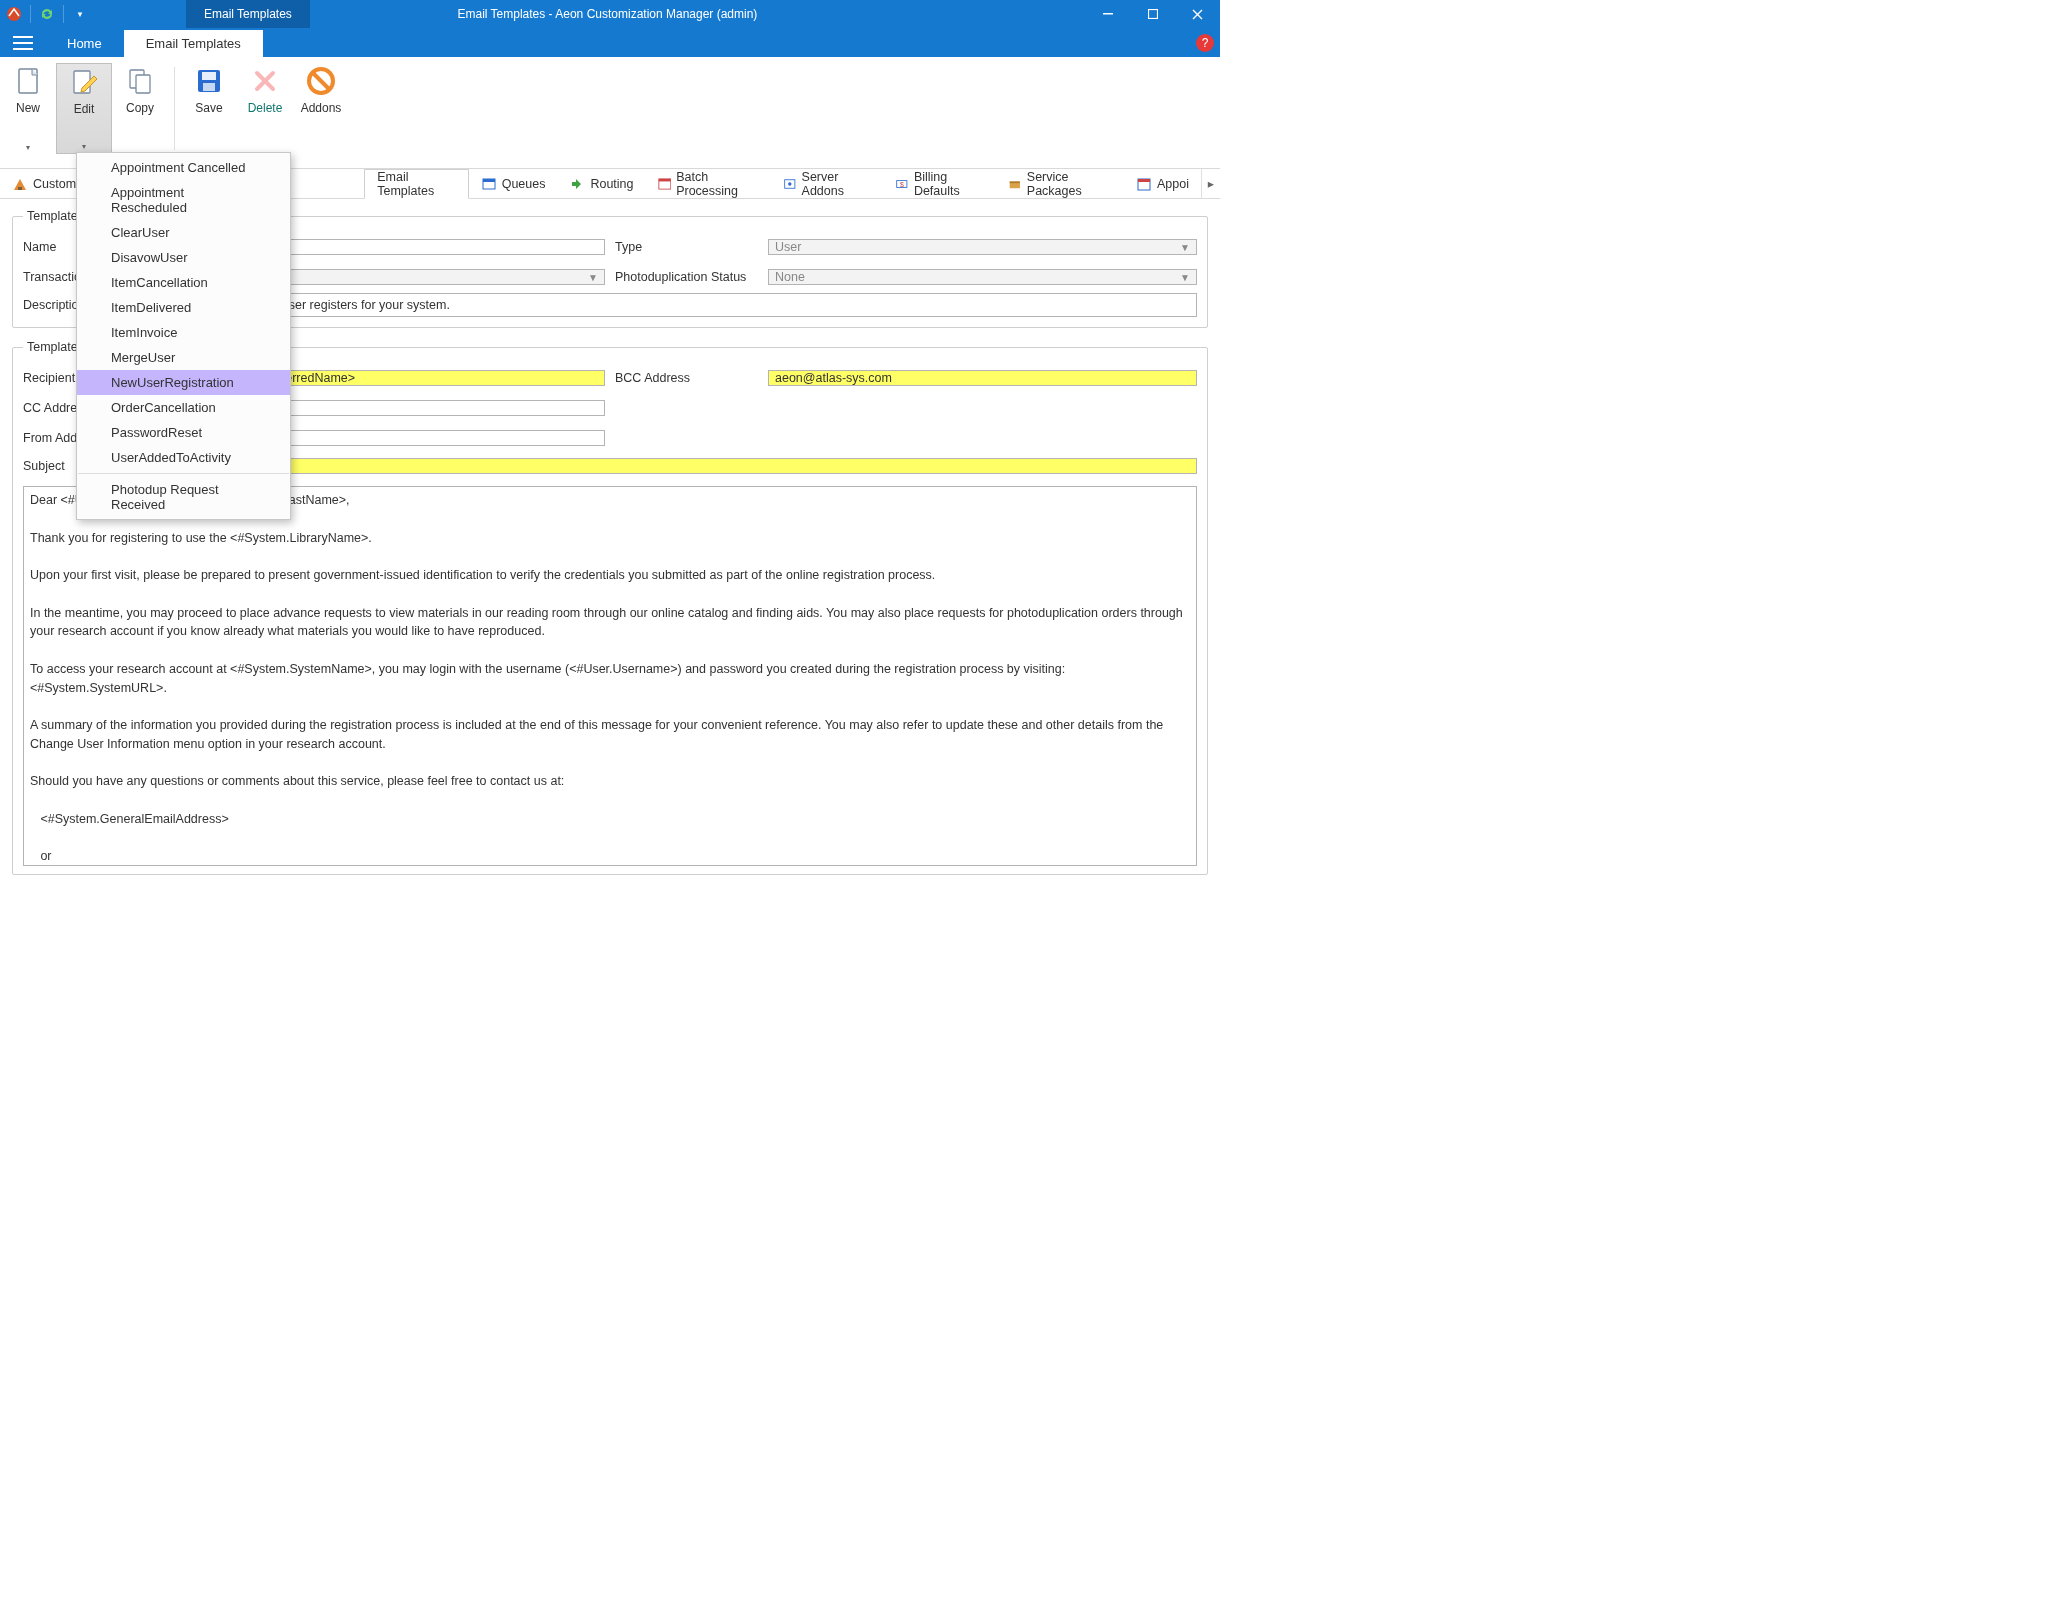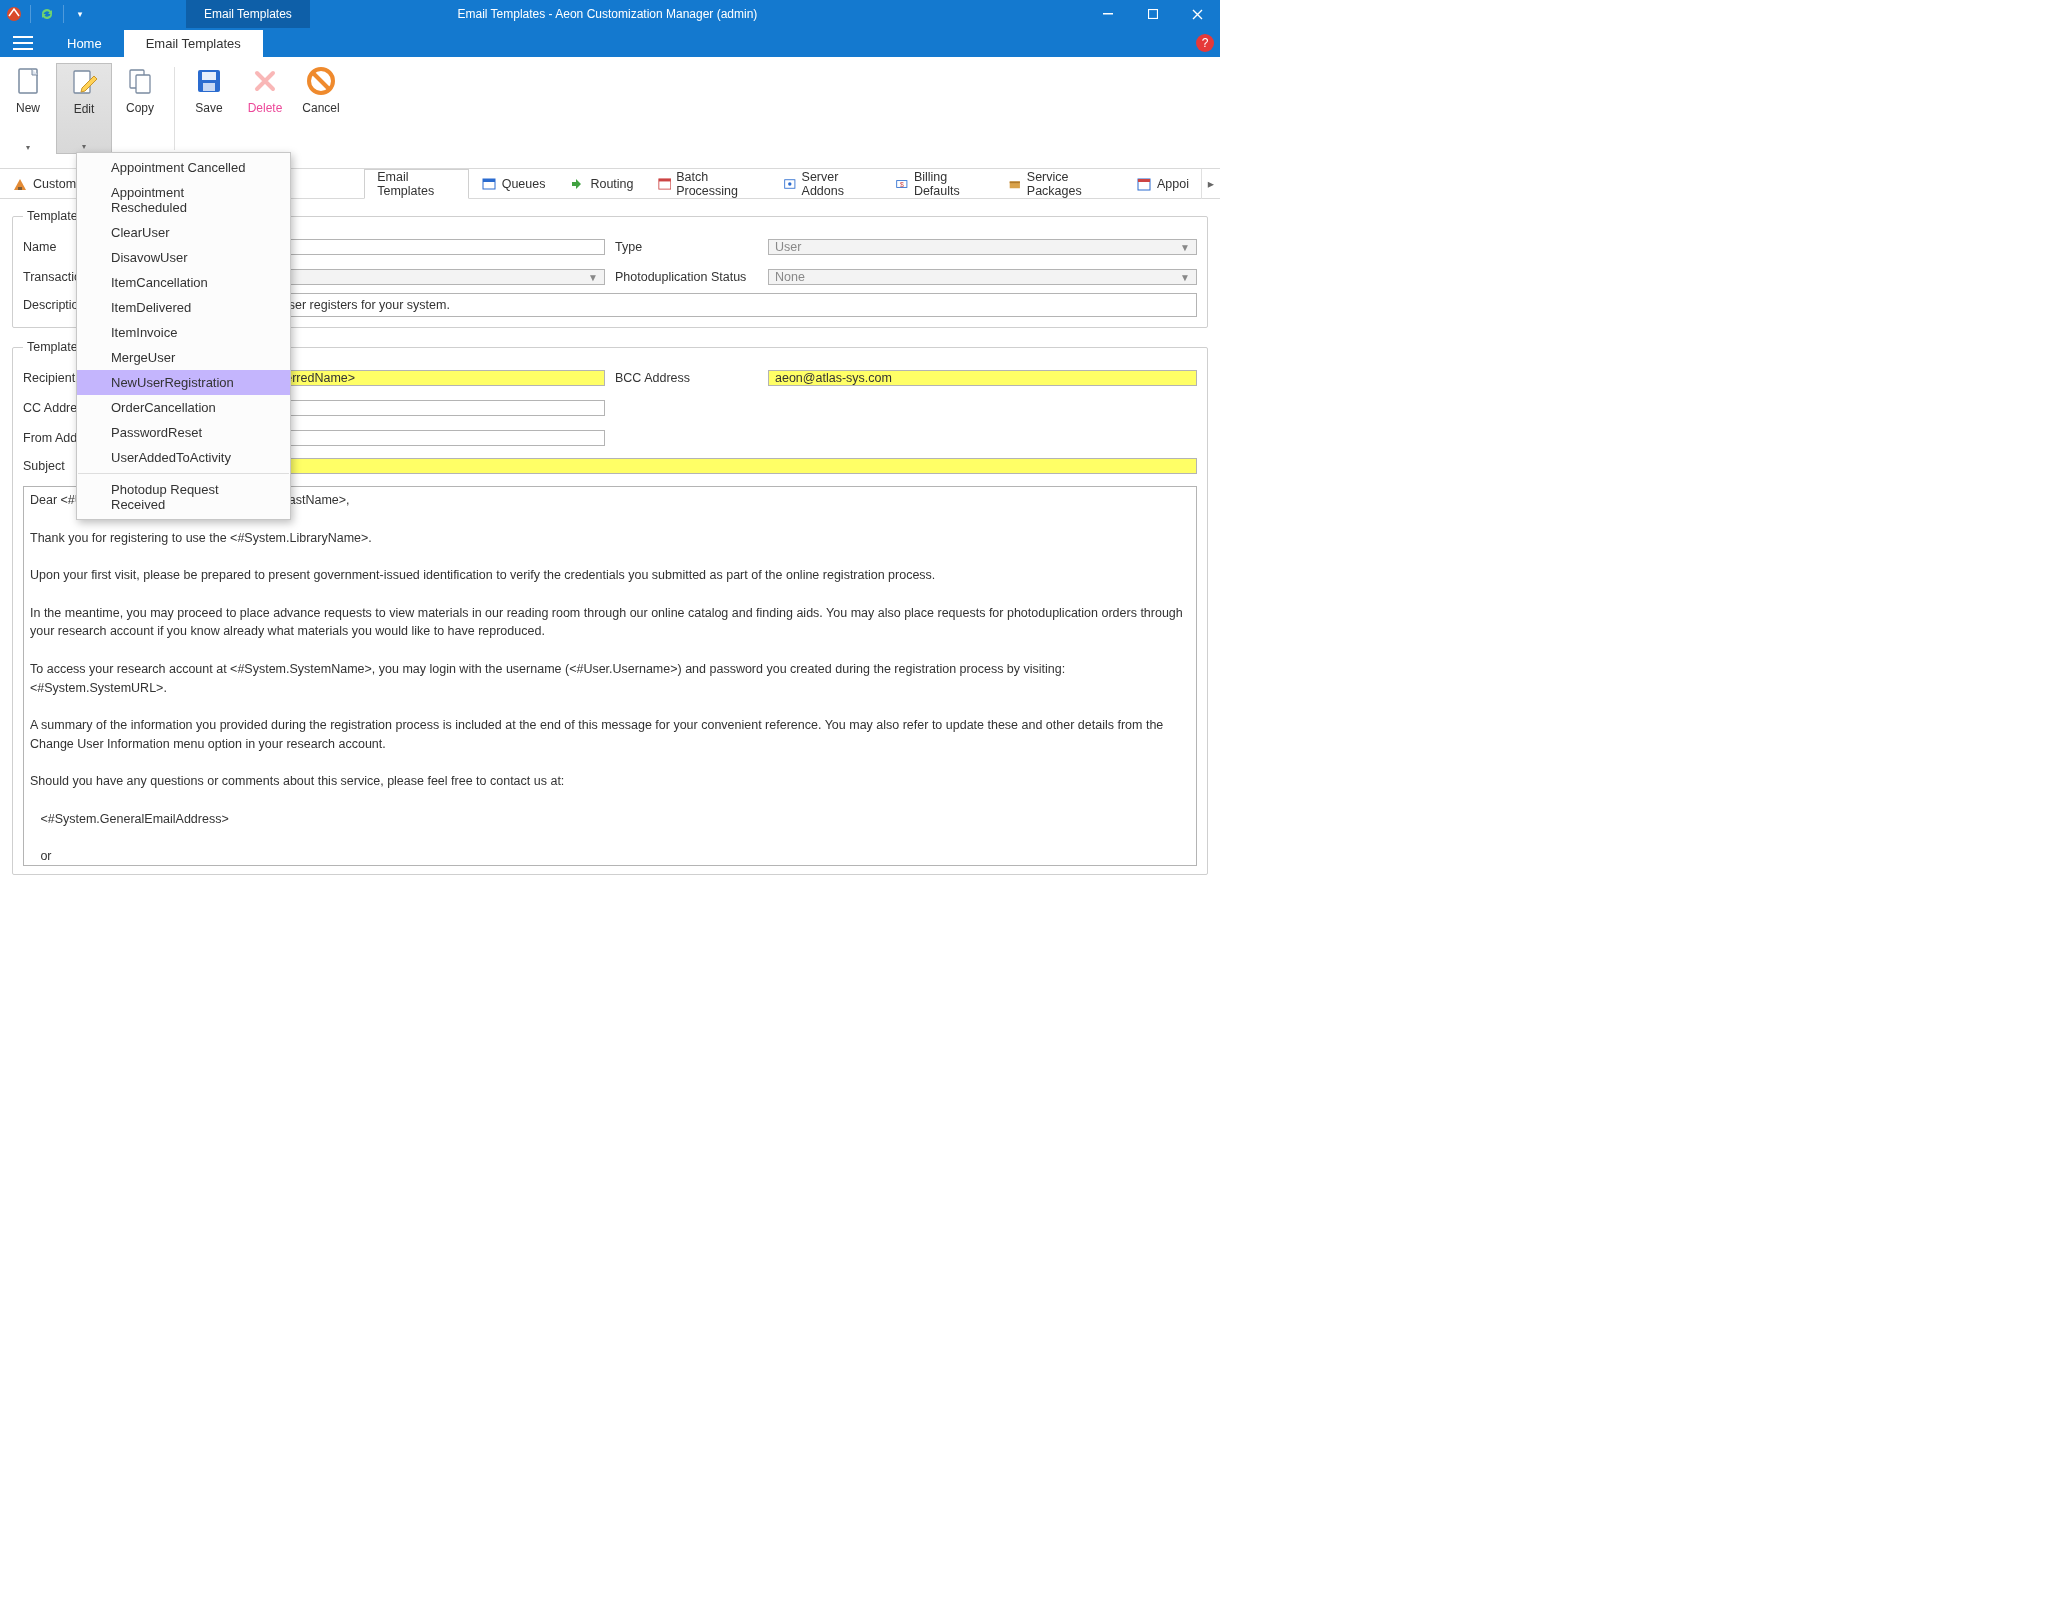--- a/index.html
+++ b/index.html
@@ -21,21 +21,21 @@
   .rtab { padding:6px 22px; cursor:pointer;}
   .rtab.active { background:#fff; color:#333;}
   .helpico { margin-left:auto; margin-right:6px; width:18px;height:18px; border-radius:50%; background:#e63939; color:#fff; font-size:12px; display:flex; align-items:center; justify-content:center; align-self:center;}
 
   
   .ribbon { height:112px; background:#fff; border-bottom:1px solid #d9d9d9; display:flex; padding-top:6px;}
   .rgroup { display:flex; flex-direction:column; align-items:center;}
   .rbtns { display:flex; flex:1;}
   .rbtn { width:56px; display:flex; flex-direction:column; align-items:center; justify-content:flex-start; padding-top:2px; gap:4px; font-size:12px; color:#333; position:relative;}
   .rbtn.selected { background:linear-gradient(#e5e5e5,#d8d8d8); border:1px solid #c0c0c0;}
-  .rbtn.disabled { color:#ec4899;}
+  .rbtn.disabled { color:#0f766e;}
   .rbtn .caret { position:absolute; bottom:2px; font-size:8px; color:#666;}
   .grouplabel { font-size:11px; color:#777; padding-bottom:2px;}
   .rsep { width:1px; background:#e0e0e0; margin:4px 6px 18px;}
   .ricon { width:32px; height:32px; }
 
   
   .navbar { height:30px; border-bottom:1px solid #d9d9d9; display:flex; align-items:center; font-size:12.5px; position:relative;}
   .navitem { padding:0 12px; height:30px; display:flex; align-items:center; gap:5px; color:#333;}
   .navitem.active { background:#fff; border:1px solid #d0d0d0; border-bottom:1px solid #fff; margin-bottom:-1px;}
   .navico { width:16px; height:16px;}
@@ -169,21 +169,21 @@
         <svg class="ricon" viewBox="0 0 32 32" opacity=".35">
             <path d="M8 8 L24 24 M24 8 L8 24" stroke="#e33" stroke-width="4" stroke-linecap="round"></path>
           </svg>
         <span>Delete</span>
       </div>
       <div class="rbtn">
         <svg class="ricon" viewBox="0 0 32 32">
             <circle cx="16" cy="16" r="12" fill="none" stroke="#ef8a2d" stroke-width="4"></circle>
             <path d="M8 8 L24 24" stroke="#ef8a2d" stroke-width="4"></path>
           </svg>
-        <span>Cancel</span>
+        <span>Addons</span>
       </div>
     </div>
     <div class="grouplabel">Subject</div>
   </div>
 </div>
 
 <div class="navbar">
   <div class="navitem">
     <svg class="navico" viewBox="0 0 16 16">
         <path d="M2 14 L8 3 L14 14 Z" fill="#e38b35"></path>

